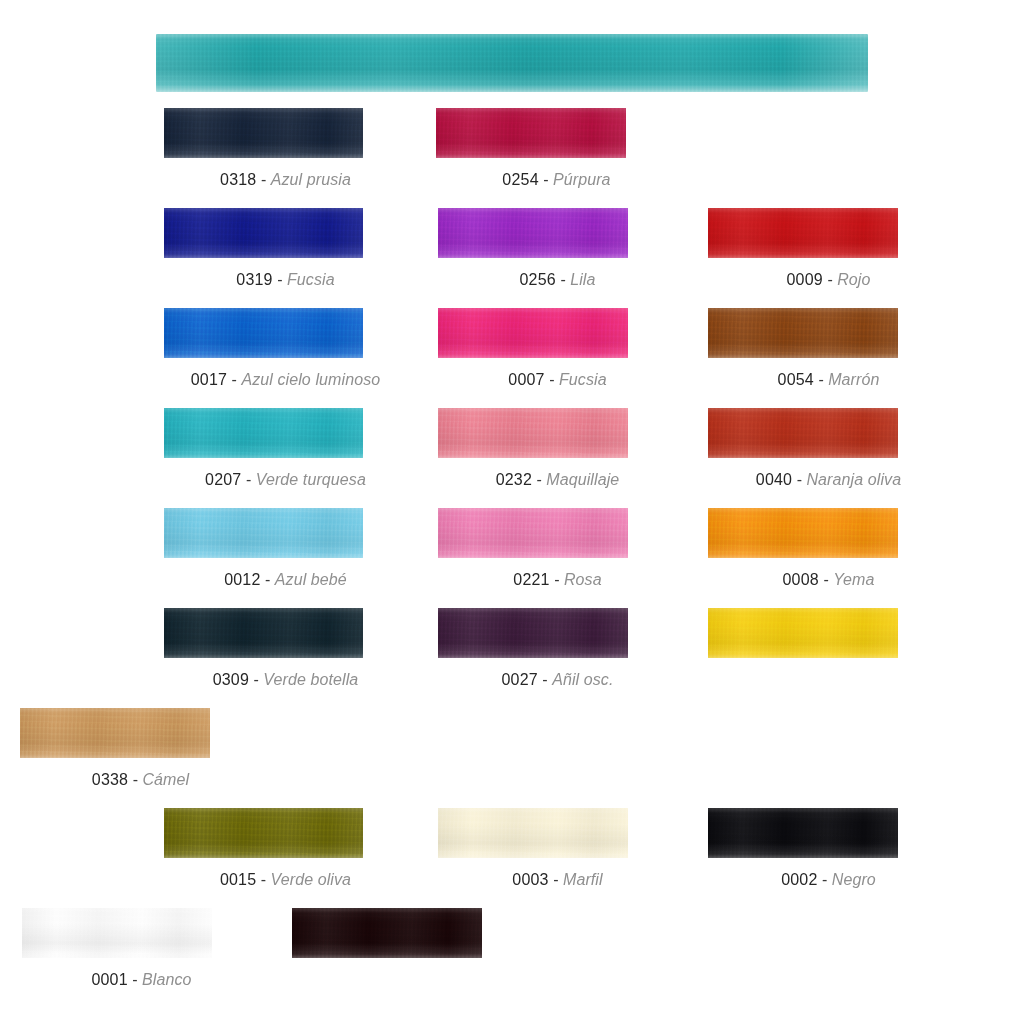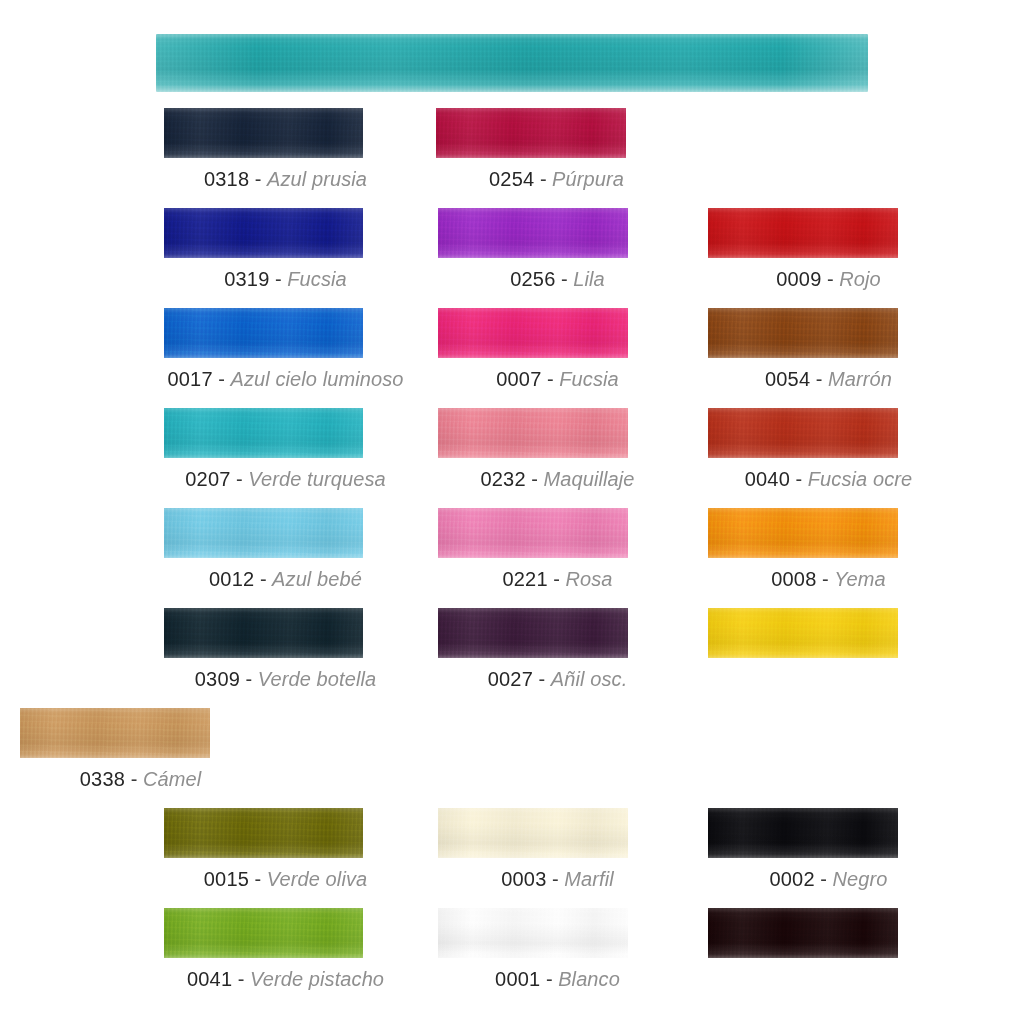--- a/index.html
+++ b/index.html
@@ -141,21 +141,21 @@
         rgba(0,0,0,0.00) 6px);
     mix-blend-mode: overlay;
   }
 
   .label {
     position: absolute;
     top: 62px;
     left: 0;
     width: 100%;
     text-align: center;
-    font-size: 20px;
+    font-size: 16px;
     line-height: 19px;
     white-space: nowrap;
   }
   .code {
     color: #272727;
     font-style: normal;
     letter-spacing: 0.2px;
   }
   .sep {
     color: #3a3a3a;
@@ -240,21 +240,21 @@
         <div class="cell col1">
           <div class="swatch">
             <div class="swatch-fill" style="--c: #ed8293;"></div>
           </div>
           <div class="label"><span class="code">0232</span> <span class="sep">-</span> <span class="name">Maquillaje</span></div>
         </div>
         <div class="cell col2">
           <div class="swatch">
             <div class="swatch-fill" style="--c: #b8301a;"></div>
           </div>
-          <div class="label"><span class="code">0040</span> <span class="sep">-</span> <span class="name">Fucsia ocre</span></div>
+          <div class="label"><span class="code">0040</span> <span class="sep">-</span> <span class="name">Naranja oliva</span></div>
         </div>
       </div>
       <div class="row">
         <div class="cell col0">
           <div class="swatch">
             <div class="swatch-fill" style="--c: #72cbe6;"></div>
           </div>
           <div class="label"><span class="code">0012</span> <span class="sep">-</span> <span class="name">Azul bebé</span></div>
         </div>
         <div class="cell col1">
@@ -311,26 +311,20 @@
           <div class="label"><span class="code">0003</span> <span class="sep">-</span> <span class="name">Marfil</span></div>
         </div>
         <div class="cell col2">
           <div class="swatch">
             <div class="swatch-fill" style="--c: #0a0a0e;"></div>
           </div>
           <div class="label"><span class="code">0002</span> <span class="sep">-</span> <span class="name">Negro</span></div>
         </div>
       </div>
       <div class="row">
-        <div class="cell col0">
-          <div class="swatch">
-            <div class="swatch-fill" style="--c: #76ad20;"></div>
-          </div>
-          <div class="label"><span class="code">0041</span> <span class="sep">-</span> <span class="name">Verde pistacho</span></div>
-        </div>
         <div class="cell col1">
           <div class="swatch">
             <div class="swatch-fill" style="--c: #fdfdfd;"></div>
           </div>
           <div class="label"><span class="code">0001</span> <span class="sep">-</span> <span class="name">Blanco</span></div>
         </div>
         <div class="cell col2">
           <div class="swatch">
             <div class="swatch-fill" style="--c: #190507;"></div>
           </div>

